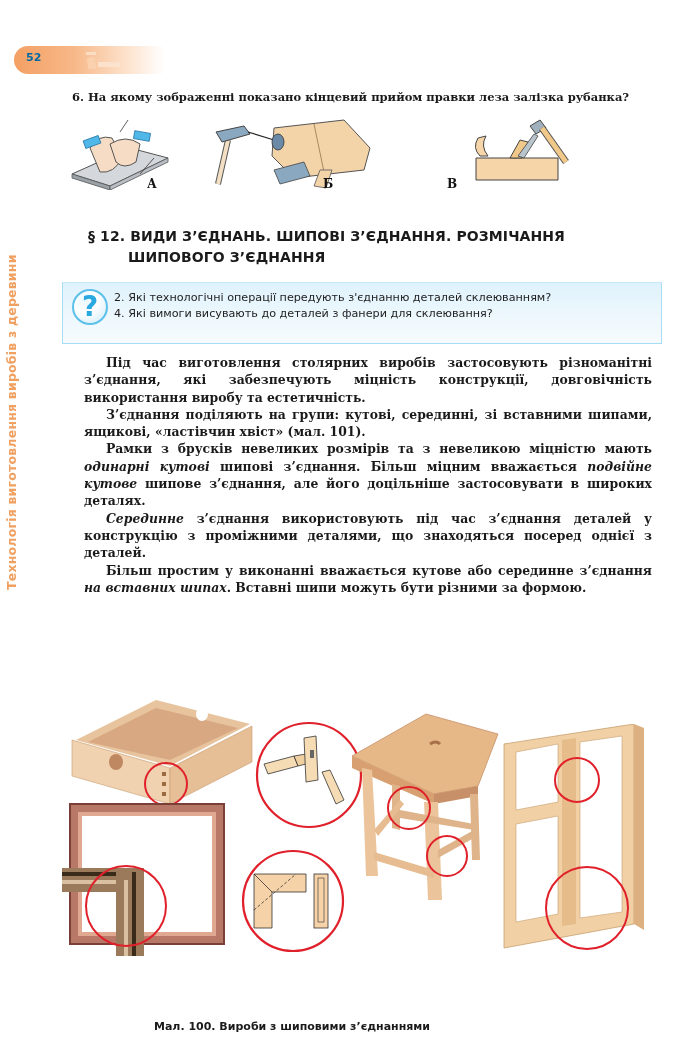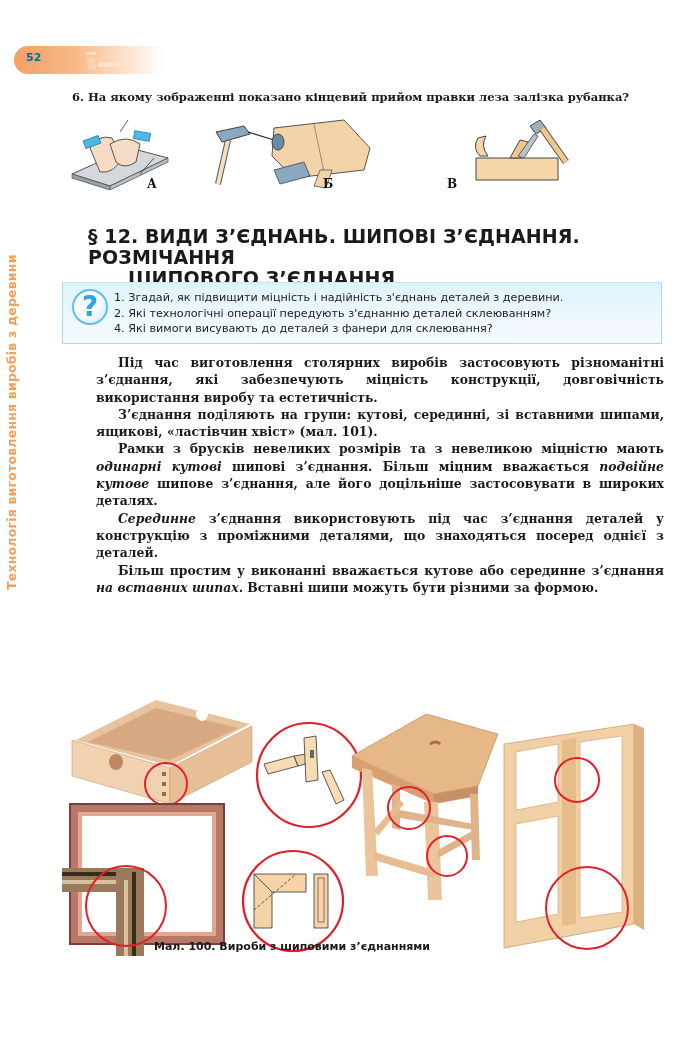--- a/index.html
+++ b/index.html
@@ -32,21 +32,21 @@
     font-family: "DejaVu Serif", serif; font-weight: bold; font-size: 11.5px; color: #1a1a1a;
     white-space: nowrap;
   }
   .illus { position: absolute; }
   .illus-label {
     position: absolute; font-family: "DejaVu Serif", serif; font-weight: bold; font-size: 12px; color: #111;
   }
 
   .section-title {
     position: absolute; left: 88px; top: 226px; width: 580px;
-    font-family: "DejaVu Sans", sans-serif; font-weight: bold; font-size: 19px; color: #1a1a1a;
+    font-family: "DejaVu Sans", sans-serif; font-weight: bold; font-size: 14px; color: #1a1a1a;
     line-height: 21px; letter-spacing: 0.1px;
   }
   .section-title .line2 { display: block; padding-left: 40px; }
 
   .recall-box {
     position: absolute; left: 62px; top: 282px; width: 600px; height: 62px;
     background: linear-gradient(180deg, #dff2fc 0%, #eef8fd 60%, #f6fbfe 100%);
     border: 1px solid #a8dcf4; border-top: 1px solid #c6e9f9;
   }
   .recall-icon {
@@ -56,30 +56,30 @@
     text-align: center; line-height: 32px;
     font-family: "DejaVu Sans", sans-serif; font-weight: bold; font-size: 28px; color: #2aa8e0;
   }
   .recall-list {
     position: absolute; left: 114px; top: 290px; width: 540px;
     font-family: "DejaVu Sans", sans-serif; font-size: 11.2px; color: #222; line-height: 15.5px;
   }
   .recall-list div { white-space: nowrap; }
 
   .body-text {
-    position: absolute; left: 96px; top: 354px; width: 568px;
+    position: absolute; left: 84px; top: 354px; width: 568px;
     font-family: "DejaVu Serif", serif; font-weight: bold; font-size: 12.4px; color: #1a1a1a;
     line-height: 17.3px; text-align: justify;
   }
   .body-text p { text-indent: 22px; }
   .body-text em { font-style: italic; }
 
   .photo { position: absolute; }
   .caption {
-    position: absolute; left: 0; top: 940px; width: 584px; text-align: center;
+    position: absolute; left: 0; top: 1020px; width: 584px; text-align: center;
     font-family: "DejaVu Sans", sans-serif; font-weight: bold; font-size: 11px; color: #1a1a1a;
   }
 </style>
 </head>
 <body>
 
 <div class="page-tab"></div>
 <div class="page-number">52</div>
 <div class="page-logo">
   <svg width="40" height="20" viewBox="0 0 40 20">
@@ -131,21 +131,20 @@
 <div class="illus-label" style="left:447px;top:177px;">В</div>
 
 <div class="section-title">
   <span>§ 12. ВИДИ З’ЄДНАНЬ. ШИПОВІ З’ЄДНАННЯ. РОЗМІЧАННЯ</span>
   <span class="line2">ШИПОВОГО З’ЄДНАННЯ</span>
 </div>
 
 <div class="recall-box"></div>
 <div class="recall-icon">?</div>
 <div class="recall-list">
-  <div>1. Згадай, як підвищити міцність і надійність з'єднань деталей з деревини.</div>
   <div>2. Які технологічні операції передують з'єднанню деталей склеюванням?</div>
   <div>4. Які вимоги висувають до деталей з фанери для склеювання?</div>
 </div>
 
 <div class="body-text">
   <p>Під час виготовлення столярних виробів застосовують різноманітні з’єднання, які забезпечують міцність конструкції, довговічність використання виробу та естетичність.</p>
   <p>З’єднання поділяють на групи: кутові, серединні, зі вставними шипами, ящикові, «ластівчин хвіст» (мал. 101).</p>
   <p><span>Рамки з брусків невеликих розмірів та з невеликою міцністю мають </span><em>одинарні кутові</em><span> шипові з’єднання. Більш міцним вважається </span><em>подвійне кутове</em><span> шипове з’єднання, але його доцільніше застосовувати в широких деталях.</span></p>
   <p><em>Серединне</em><span> з’єднання використовують під час з’єднання деталей у конструкцію з проміжними деталями, що знаходяться посеред однієї з деталей.</span></p>
   <p><span>Більш простим у виконанні вважається кутове або серединне з’єднання </span><em>на вставних шипах</em><span>. Вставні шипи можуть бути різними за формою.</span></p>

